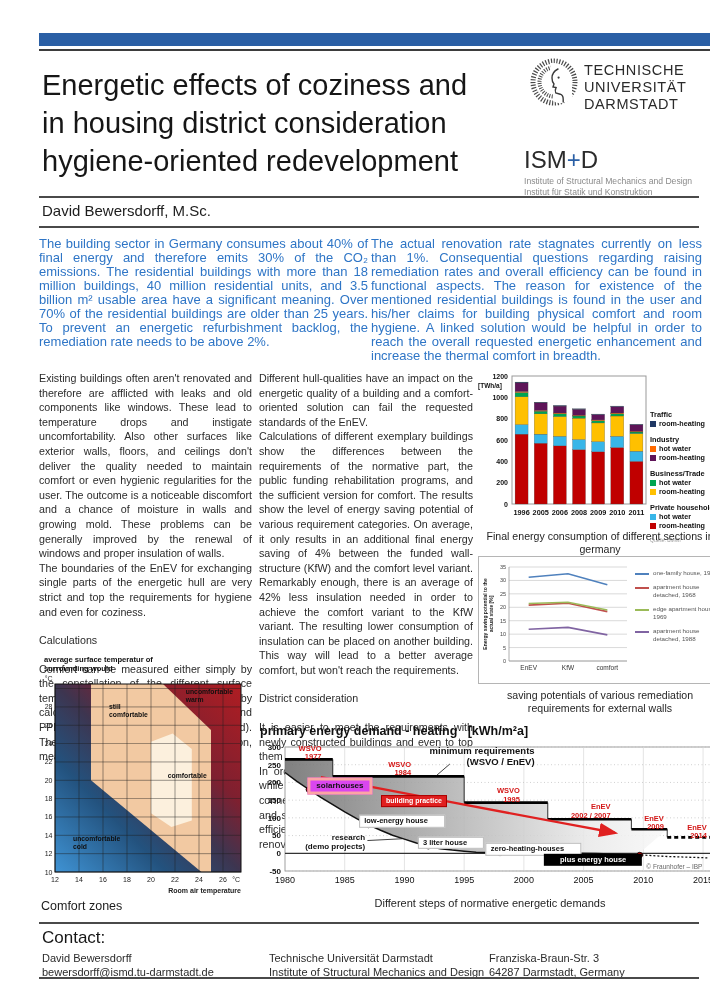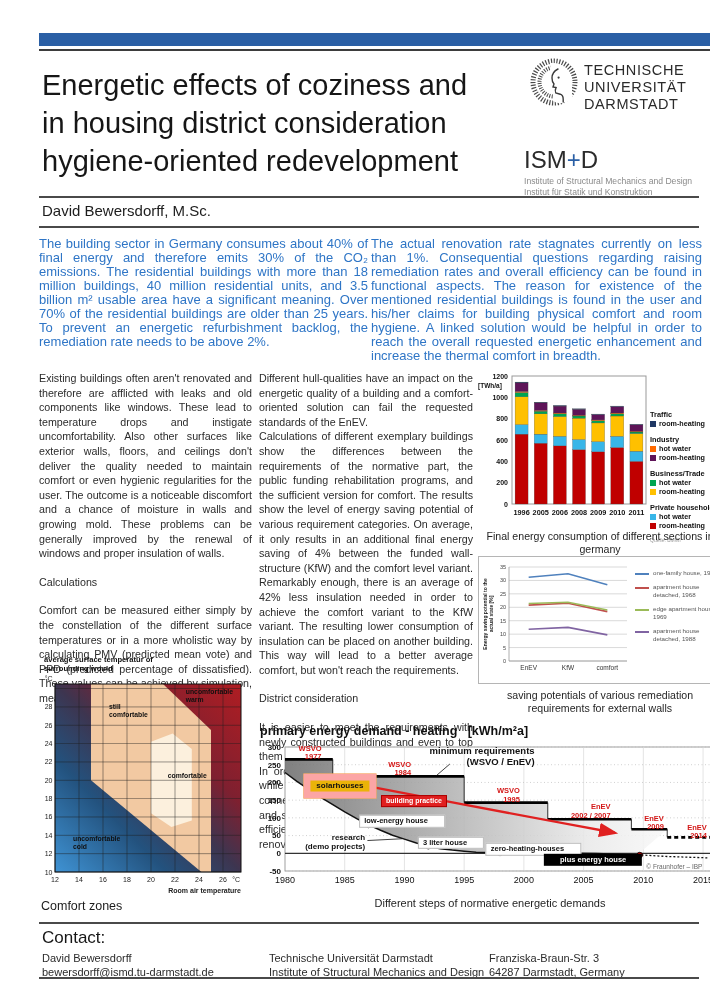--- a/index.html
+++ b/index.html
@@ -23,21 +23,21 @@
   .col .head{text-align:left;}
   .chart-caption{font-size:10.6px;line-height:13px;color:#1f1f1f;text-align:center;}
   .comfort-header{left:30px;top:655px;width:200px;font-size:7.6px;font-weight:bold;line-height:9px;color:#111;}
   .pe-title{left:246px;top:724px;font-size:12.5px;font-weight:bold;color:#111;}
   .pe-wrap{left:245px;top:741px;width:462px;height:152px;}
   .pe-overlay{position:absolute;left:0;top:0;width:462px;height:152px;pointer-events:none;}
   .pe-label{position:absolute;transform:translate(-50%,-50%);white-space:pre-line;text-align:right;line-height:1.12;}
   .pe-label.red{color:#d41717;font-weight:bold;font-size:7.5px;}
   .pe-label.bold{color:#111;font-weight:bold;font-size:8px;}
   .pe-label.bold-large{color:#111;font-weight:bold;font-size:9.5px;}
-  .pe-label.whitebox{background:#eab308;border:7px solid #fca5a5;color:#111;font-weight:bold;font-size:8px;padding:1px 6px;white-space:nowrap;}
+  .pe-label.whitebox{background:#d946ef;border:3px solid #fca5a5;color:#111;font-weight:bold;font-size:8px;padding:1px 6px;white-space:nowrap;}
   .pe-label.whitebox-light{background:#fff;border:1px solid #bbb;color:#111;font-weight:bold;font-size:7.5px;padding:1px 16px 1px 4px;white-space:nowrap;}
   .pe-label.redbox{background:#e02020;border:1px solid #a00;color:#fff;font-weight:bold;font-size:7px;padding:1px 4px;white-space:nowrap;}
   .pe-label.blackbox{background:#000;color:#fff;font-weight:bold;font-size:7.5px;padding:2px 16px;white-space:nowrap;}
   .pe-label.gray{color:#666;font-size:6.5px;white-space:nowrap;}
   .bar-wrap{left:462px;top:368px;width:246px;height:158px;}
   .bar-legend{position:absolute;left:174px;top:42px;width:72px;}
   .legend-group{margin-bottom:7px;}
   .legend-title{font-size:7.4px;font-weight:bold;color:#111;}
   .legend-item{display:flex;align-items:center;gap:3px;font-size:7.2px;font-weight:bold;color:#111;line-height:9px;}
   .legend-swatch{width:6px;height:6px;flex:none;}
@@ -89,20 +89,21 @@
 
   <div class="abs rule" style="top:196px;"></div>
   <div class="abs author">David Bewersdorff, M.Sc.</div>
   <div class="abs rule" style="top:226px;"></div>
 
   <div class="abs intro" style="left:25px;">The building sector in Germany consumes about 40% of final energy and therefore emits 30% of the CO₂ emissions. The residential buildings with more than 18 million buildings, 40 million residential units, and 3.5 billion m² usable area have a significant meaning. Over 70% of the residential buildings are older than 25 years. To prevent an energetic refurbishment backlog, the remediation rate needs to be above 2%.</div>
   <div class="abs intro" style="left:357px;width:331px;">The actual renovation rate stagnates currently on less than 1%. Consequential questions regarding raising remediation rates and overall efficiency can be found in functional aspects. The reason for existence of the mentioned residential buildings is found in the user and his/her claims for building physical comfort and room hygiene. A linked solution would be helpful in order to reach the overall requested energetic enhancement and increase the thermal comfort in breadth.</div>
 
   <div class="abs col" style="left:25px;width:213px;">
     <p>Existing buildings often aren't renovated and therefore are afflicted with leaks and old components like windows. These lead to temperature drops and instigate uncomfortability. Also other surfaces like exterior walls, floors, and ceilings don't deliver the quality needed to maintain comfort or even hygienic regularities for the user. The outcome is a noticeable discomfort and a chance of moisture in walls and growing mold. These problems can be generally improved by the renewal of windows and proper insulation of walls.</p>
+    <p>The boundaries of the EnEV for exchanging single parts of the energetic hull are very strict and top the requirements for hygiene and even for coziness.</p>
     <div class="gap"></div>
     <p class="head">Calculations</p>
     <div class="gap"></div>
     <p>Comfort can be measured either simply by the constellation of the different surface temperatures or in a more wholistic way by calculating PMV (predicted mean vote) and PPD (predicted percentage of dissatisfied). These values can be achieved by simulation, measuring, or calculation.</p>
   </div>
 
   <div class="abs col" style="left:245px;width:214px;">
     <p>Different hull-qualities have an impact on the energetic quality of a building and a comfort-oriented solution can fail the requested standards of the EnEV.</p>
     <p>Calculations of different exemplary buildings show the differences between the requirements of the normative part, the public funding rehabilitation programs, and the sufficient version for comfort. The results show the level of energy saving potential of various requirement categories. On average, it only results in an additional final energy saving of 4% between the funded wall-structure (KfW) and the comfort level variant. Remarkably enough, there is an average of 42% less insulation needed in order to achieve the comfort variant to the KfW variant. The resulting lower consumption of insulation can be placed on another building. This way will lead to a better average comfort, but won't reach the requirements.</p>
     <div class="gap"></div>

